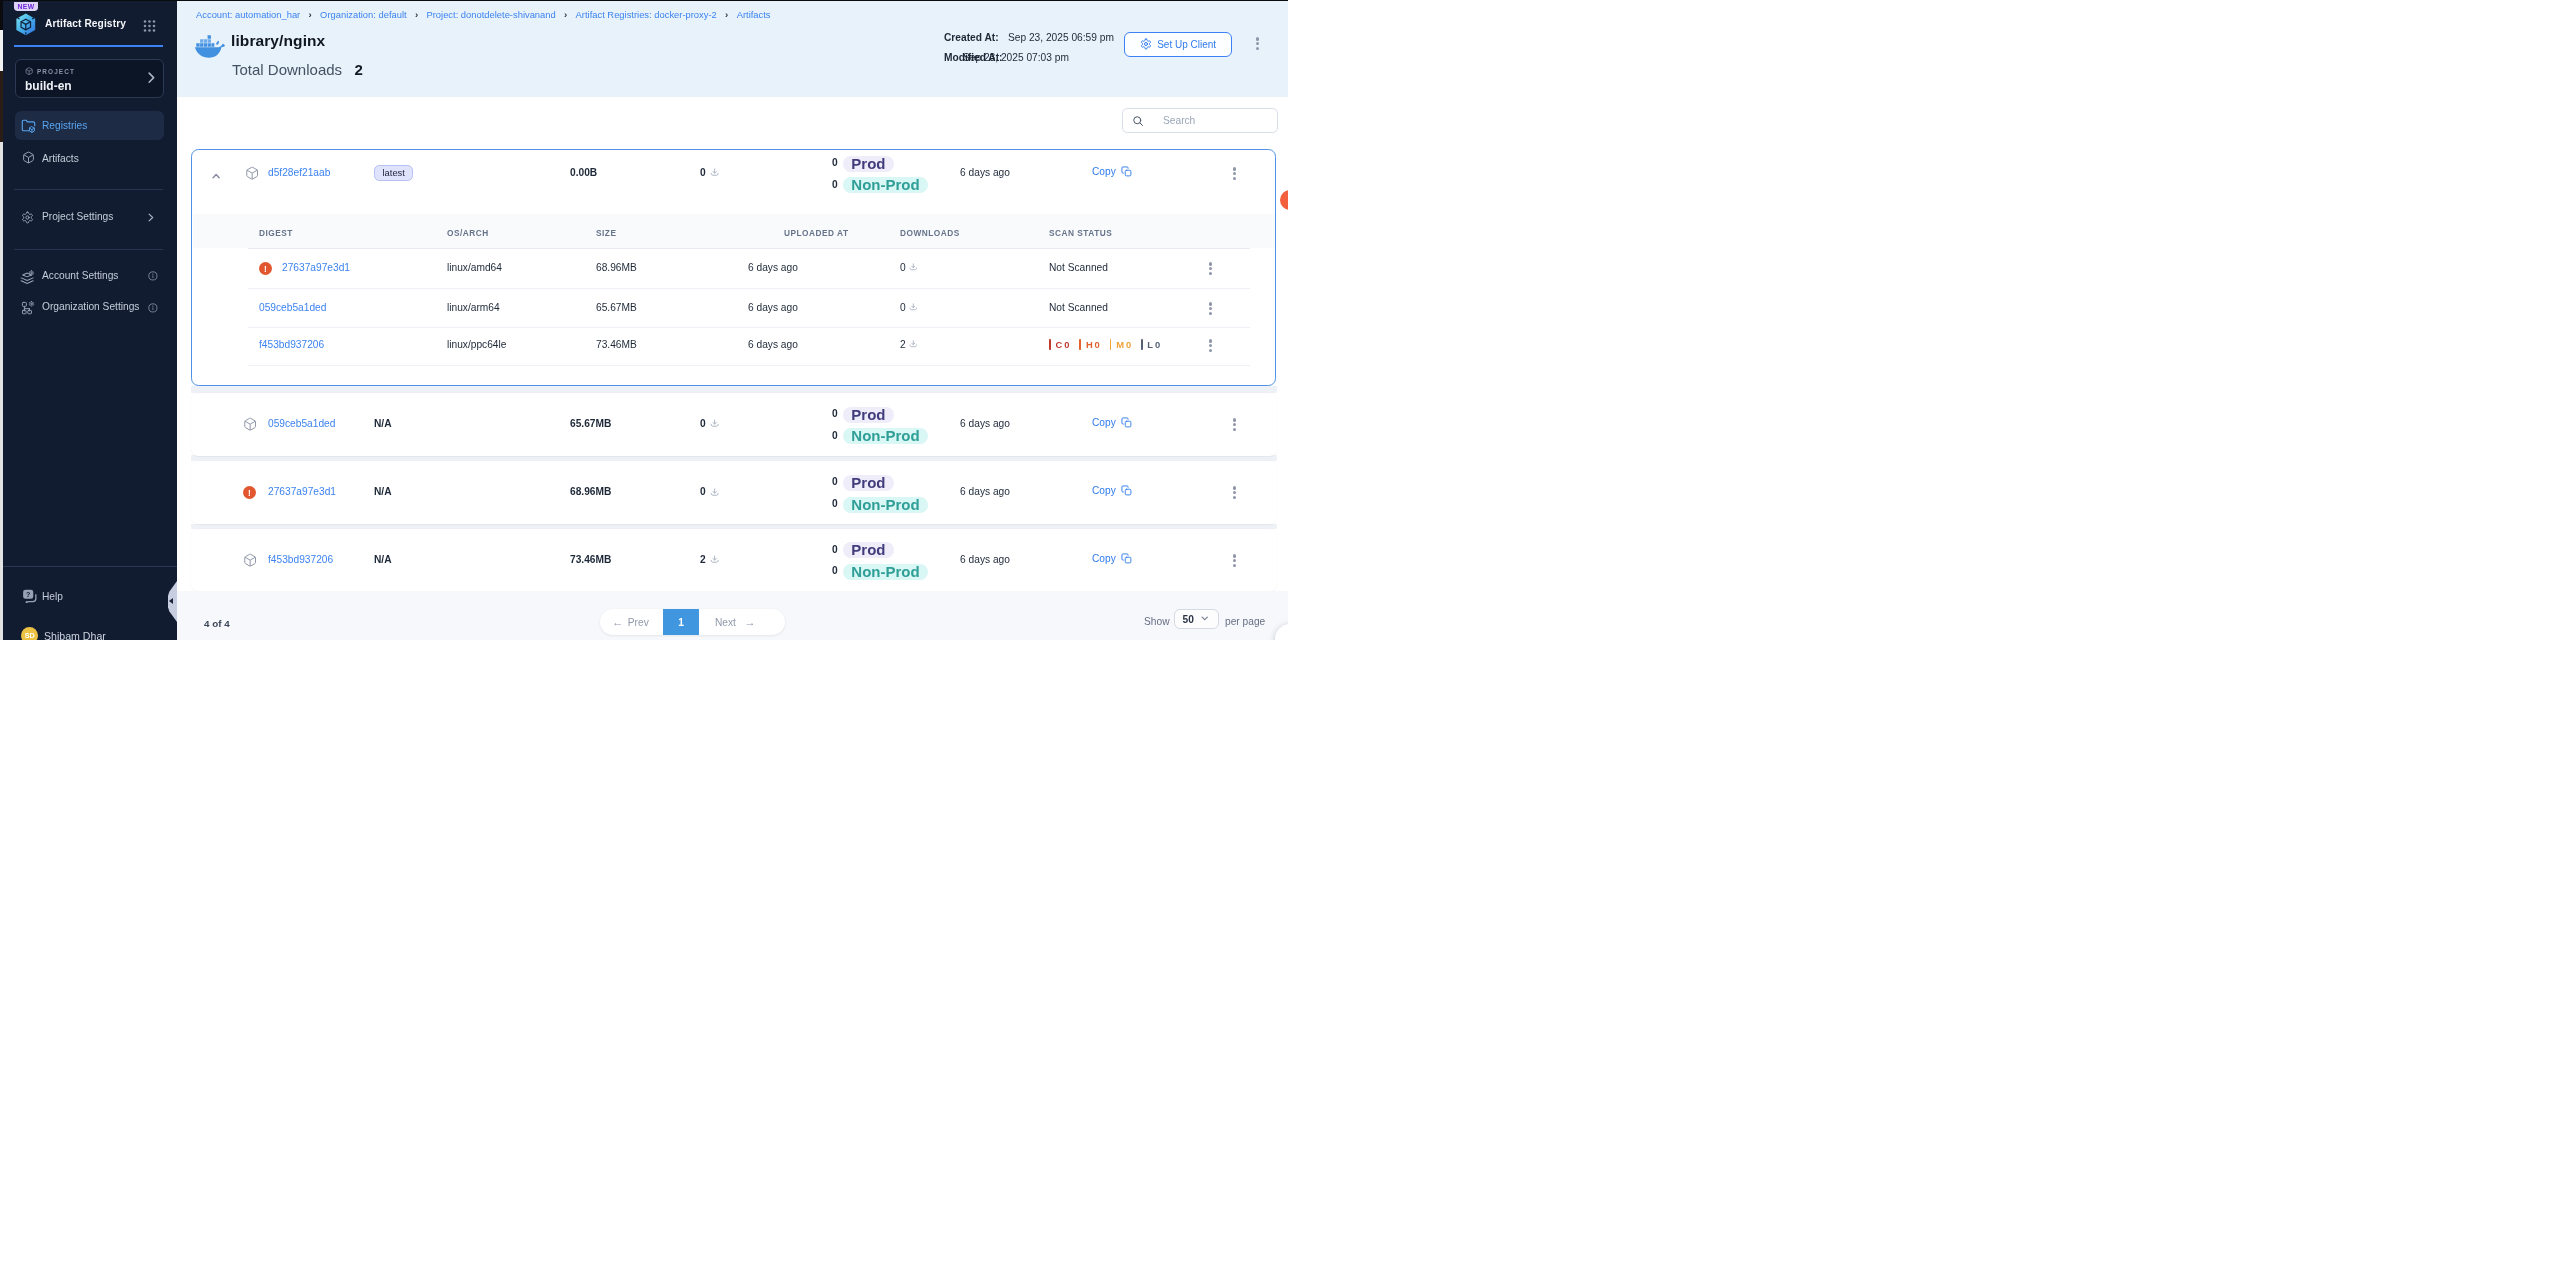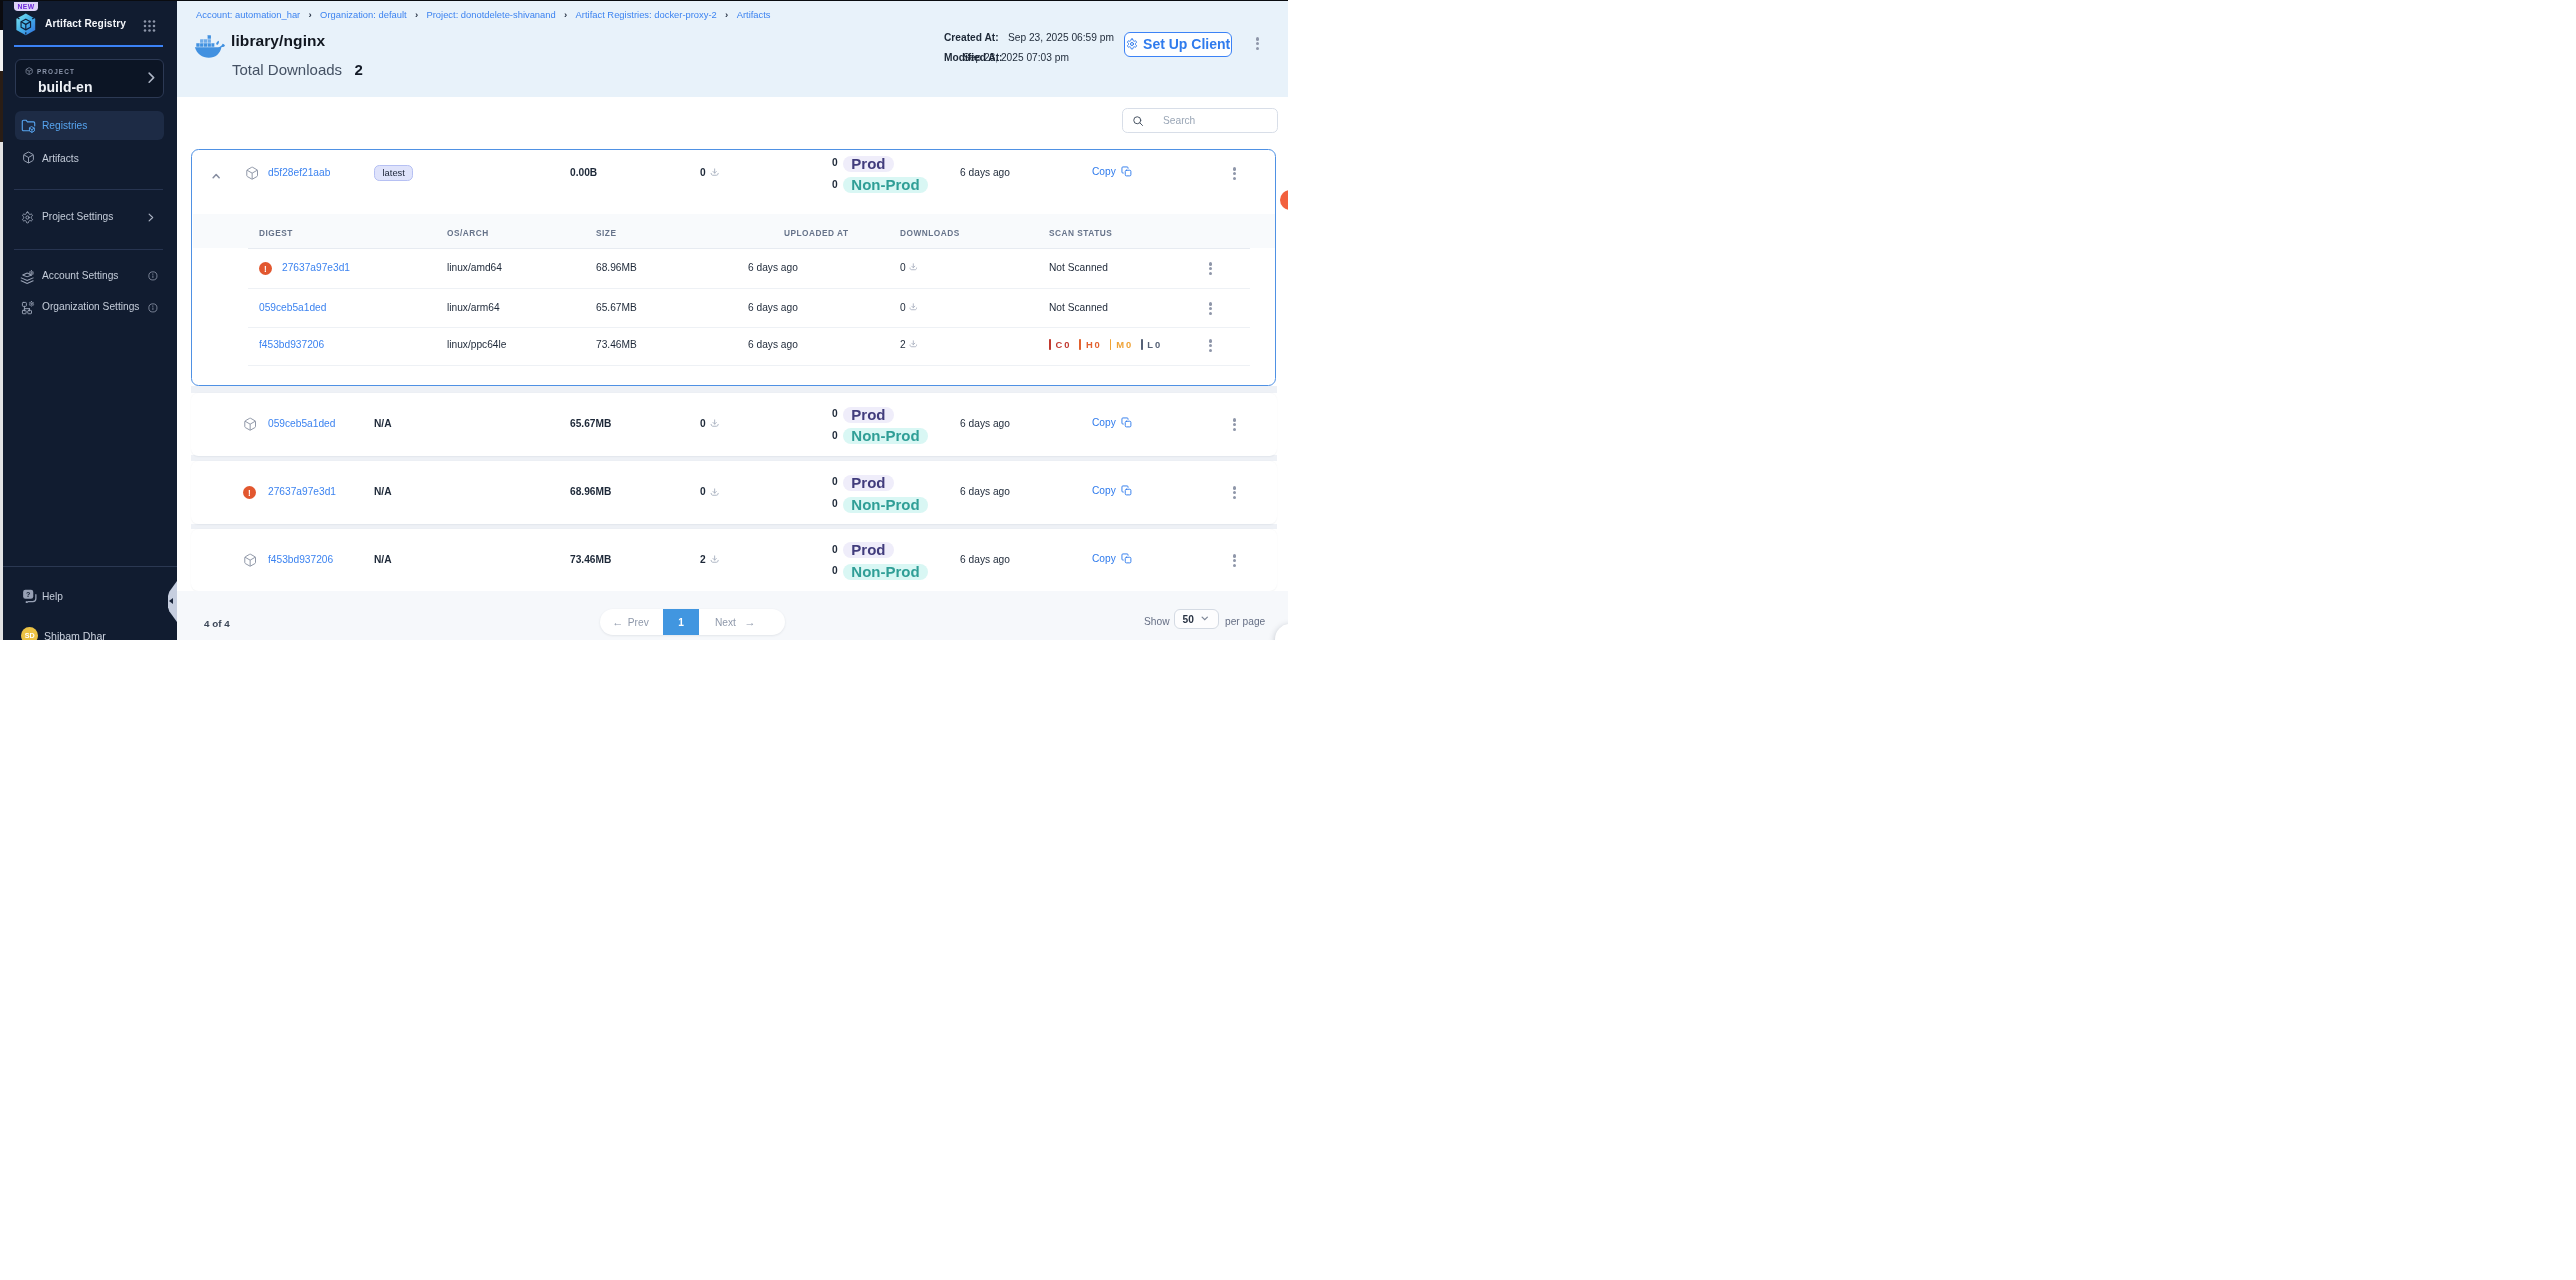--- a/index.html
+++ b/index.html
@@ -66,21 +66,21 @@
 
 <div class="abs" style="left:14.7px;top:59px;width:149px;height:39px;background:#0c1525;border:0.8px solid #2c3954;border-radius:6px;"></div>
 <div class="abs" style="left:25px;top:67px;">
 <svg width="8.3" height="8.3" viewBox="0 0 24 24" fill="none" stroke="#8b95aa" stroke-width="2">
         <path d="M21 8a2 2 0 0 0-1-1.73l-7-4a2 2 0 0 0-2 0l-7 4A2 2 0 0 0 3 8v8a2 2 0 0 0 1 1.73l7 4a2 2 0 0 0 2 0l7-4A2 2 0 0 0 21 16Z"></path>
         <path d="m3.3 7 8.7 5 8.7-5"></path>
         <path d="M12 22V12"></path>
       </svg>
 </div>
 <div class="abs" style="left:37px;top:68px;font-size:6.4px;font-weight:bold;color:#8b95aa;letter-spacing:1.1px;">PROJECT</div>
-<div class="abs" style="left:25px;top:79px;font-size:14px;font-weight:bold;color:#eef1f6;margin-left:13px;">build-en</div>
+<div class="abs" style="left:25px;top:79px;font-size:12px;font-weight:bold;color:#eef1f6;">build-en</div>
 <div class="abs" style="left:148px;top:72px;">
       <svg width="6.8" height="11.3" viewBox="0 0 9 15" fill="none" stroke="#aeb6c6" stroke-width="2" stroke-linecap="round" stroke-linejoin="round">
         <polyline points="1.5,1.5 7.5,7.5 1.5,13.5"></polyline>
       </svg>
     </div>
 
 <div class="abs" style="left:14.7px;top:111px;width:149px;height:29.4px;background:#1d2b45;border-radius:6px;"></div>
 <div class="abs" style="left:21px;top:119px;">
 <svg width="15" height="14.3" viewBox="0 0 24 23" fill="none" stroke="#57a5f0" stroke-width="1.8" stroke-linecap="round" stroke-linejoin="round">
 <path d="M13 19H4a2 2 0 0 1-2-2V4a2 2 0 0 1 2-2h4l2.3 2.6H20a2 2 0 0 1 2 2V11"></path>
@@ -213,21 +213,21 @@
 <div class="abs" style="left:944px;top:32px;font-size:10.2px;font-weight:bold;color:#1d2837;">Created At:</div>
 <div class="abs" style="left:1008px;top:32px;font-size:10.2px;color:#1d2837;">Sep 23, 2025 06:59 pm</div>
 <div class="abs" style="left:944px;top:52px;font-size:10.2px;font-weight:bold;color:#1d2837;">Modified At:</div>
 <div class="abs" style="left:963px;top:52px;font-size:10.2px;color:#1d2837;">Sep 23, 2025 07:03 pm</div>
 
 <div class="abs row-center" style="left:1124px;top:32px;width:108px;height:24.5px;background:#fdfeff;border:1.2px solid #3b82f6;border-radius:6px;justify-content:center;">
 <svg width="12" height="12" viewBox="0 0 24 24" fill="none" stroke="#2f7bed" stroke-width="2" stroke-linecap="round" stroke-linejoin="round" style="margin-right:5.3px;">
         <path d="M12.22 2h-.44a2 2 0 0 0-2 2v.18a2 2 0 0 1-1 1.73l-.43.25a2 2 0 0 1-2 0l-.15-.08a2 2 0 0 0-2.73.73l-.22.38a2 2 0 0 0 .73 2.73l.15.1a2 2 0 0 1 1 1.72v.51a2 2 0 0 1-1 1.74l-.15.09a2 2 0 0 0-.73 2.73l.22.38a2 2 0 0 0 2.73.73l.15-.08a2 2 0 0 1 2 0l.43.25a2 2 0 0 1 1 1.73V20a2 2 0 0 0 2 2h.44a2 2 0 0 0 2-2v-.18a2 2 0 0 1 1-1.73l.43-.25a2 2 0 0 1 2 0l.15.08a2 2 0 0 0 2.73-.73l.22-.39a2 2 0 0 0-.73-2.73l-.15-.08a2 2 0 0 1-1-1.74v-.5a2 2 0 0 1 1-1.74l.15-.09a2 2 0 0 0 .73-2.73l-.22-.38a2 2 0 0 0-2.73-.73l-.15.08a2 2 0 0 1-2 0l-.43-.25a2 2 0 0 1-1-1.73V4a2 2 0 0 0-2-2z"></path>
         <circle cx="12" cy="12" r="3"></circle>
       </svg>
-<span style="font-size:14px;font-weight:bold;color:#2f7bed;">Set Up Client</span>
+<span style="font-size:10px;font-weight:normal;color:#2f7bed;">Set Up Client</span>
 </div>
 <div class="abs kebab" style="left:1256px;top:36px;">
       <span></span>
       <span></span>
       <span></span>
     </div>
 
 <div class="abs row-center" style="left:1122px;top:108px;width:156px;height:25px;background:#fff;border:0.9px solid #d8dee8;border-radius:5.3px;">
 <svg width="12" height="12" viewBox="0 0 24 24" fill="none" stroke="#4a5564" stroke-width="2" stroke-linecap="round" style="margin-left:9px;">
         <circle cx="10.5" cy="10.5" r="7"></circle>

